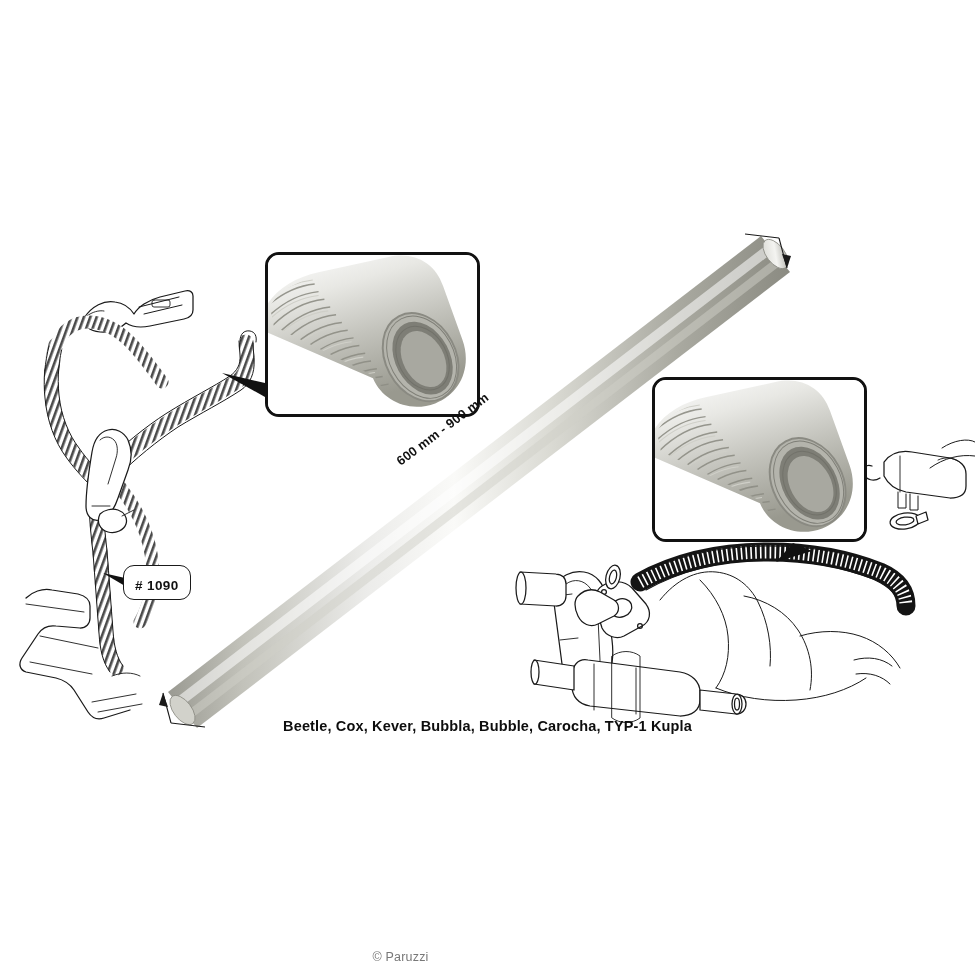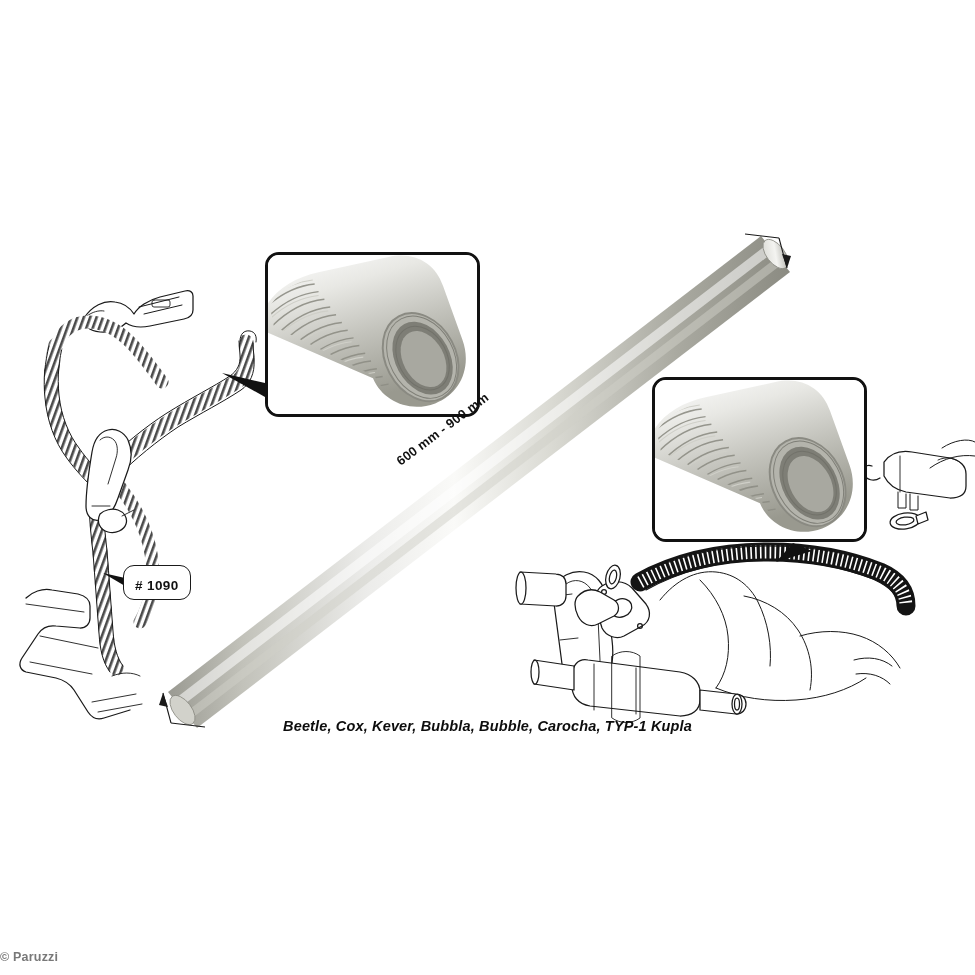--- a/index.html
+++ b/index.html
@@ -58,44 +58,43 @@
     position: absolute;
     left: 0;
     top: 718px;
     width: 975px;
     text-align: center;
     font-size: 14.5px;
     font-weight: bold;
     color: #0d0d0d;
     letter-spacing: 0.15px;
     white-space: nowrap;
-    font-style: italic;
   }
   
   #dimension-label {
     position: absolute;
     left: 398px;
     top: 455px;
     font-size: 13px;
     font-weight: bold;
     color: #111111;
     white-space: nowrap;
     transform: rotate(-37deg);
     transform-origin: left center;
     letter-spacing: 0.2px;
   }
   
   #footer {
     position: absolute;
     left: 0;
     top: 950px;
     width: 801px;
-    text-align: left;
+    text-align: center;
     font-size: 12.5px;
-    font-weight: bold;
+    font-weight: normal;
     color: #787878;
     letter-spacing: 0.2px;
   }
 </style>
 </head>
 <body>
 
 <div id="canvas">
 
   <svg class="layer" viewBox="0 0 975 975">

